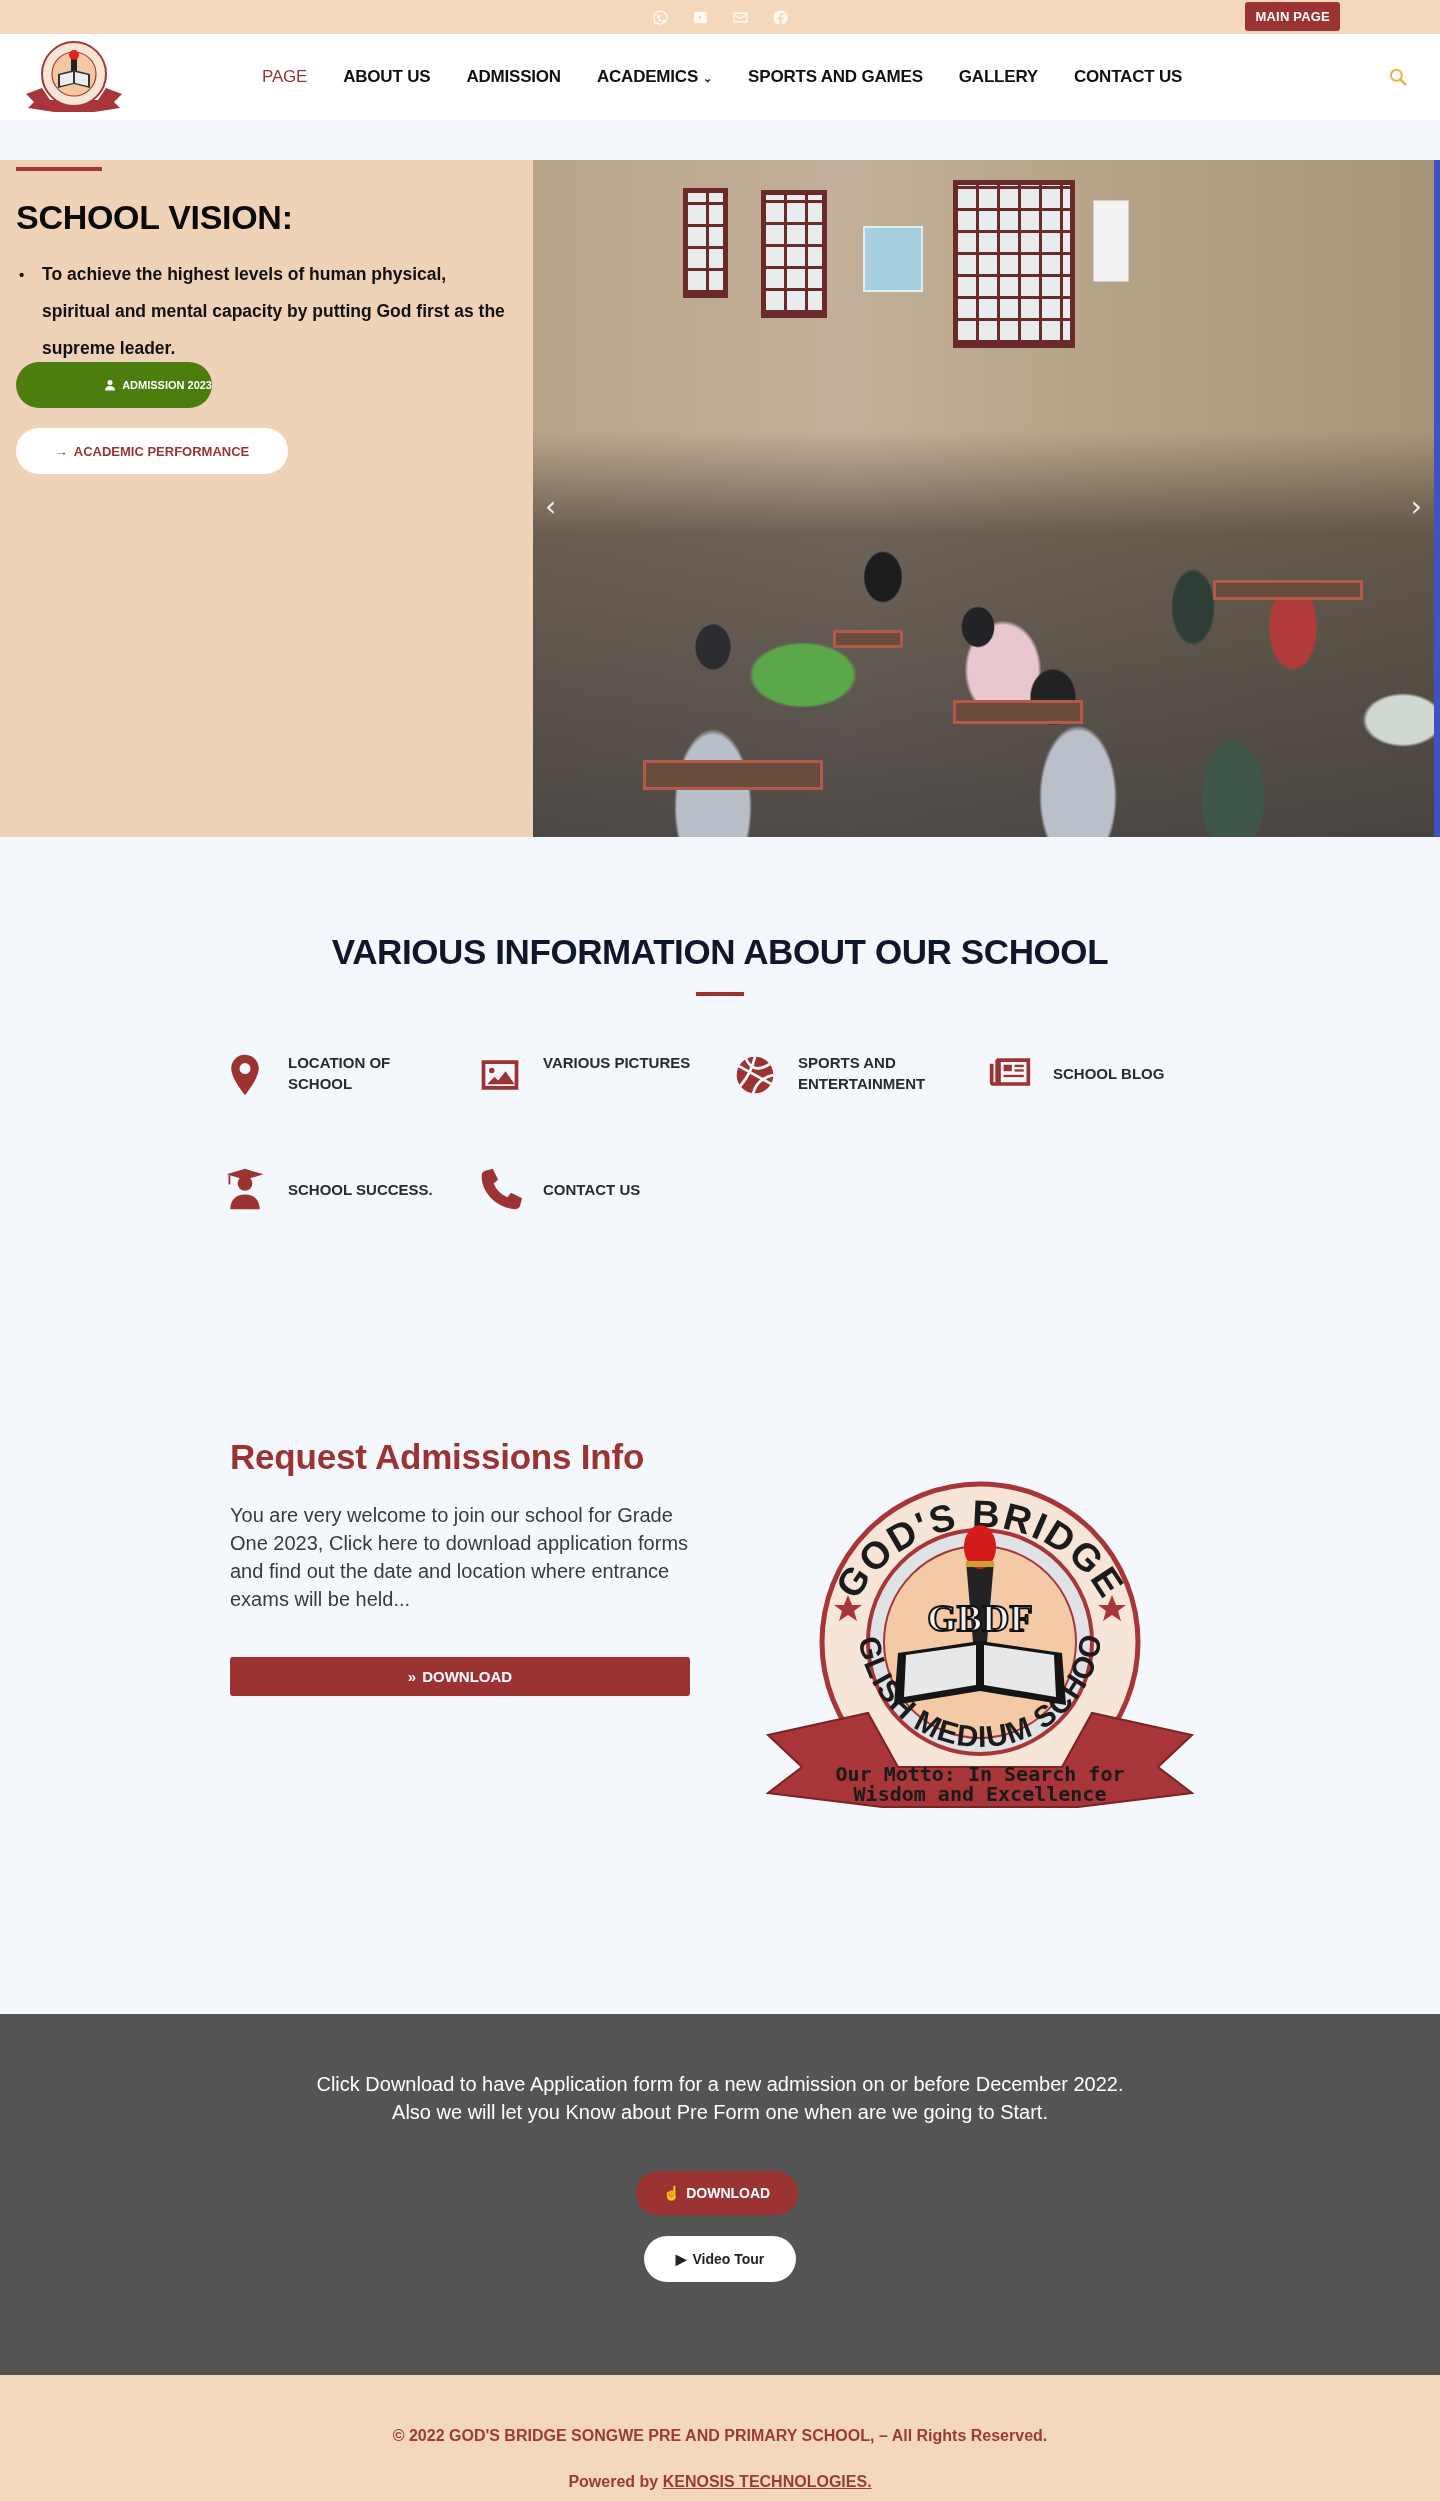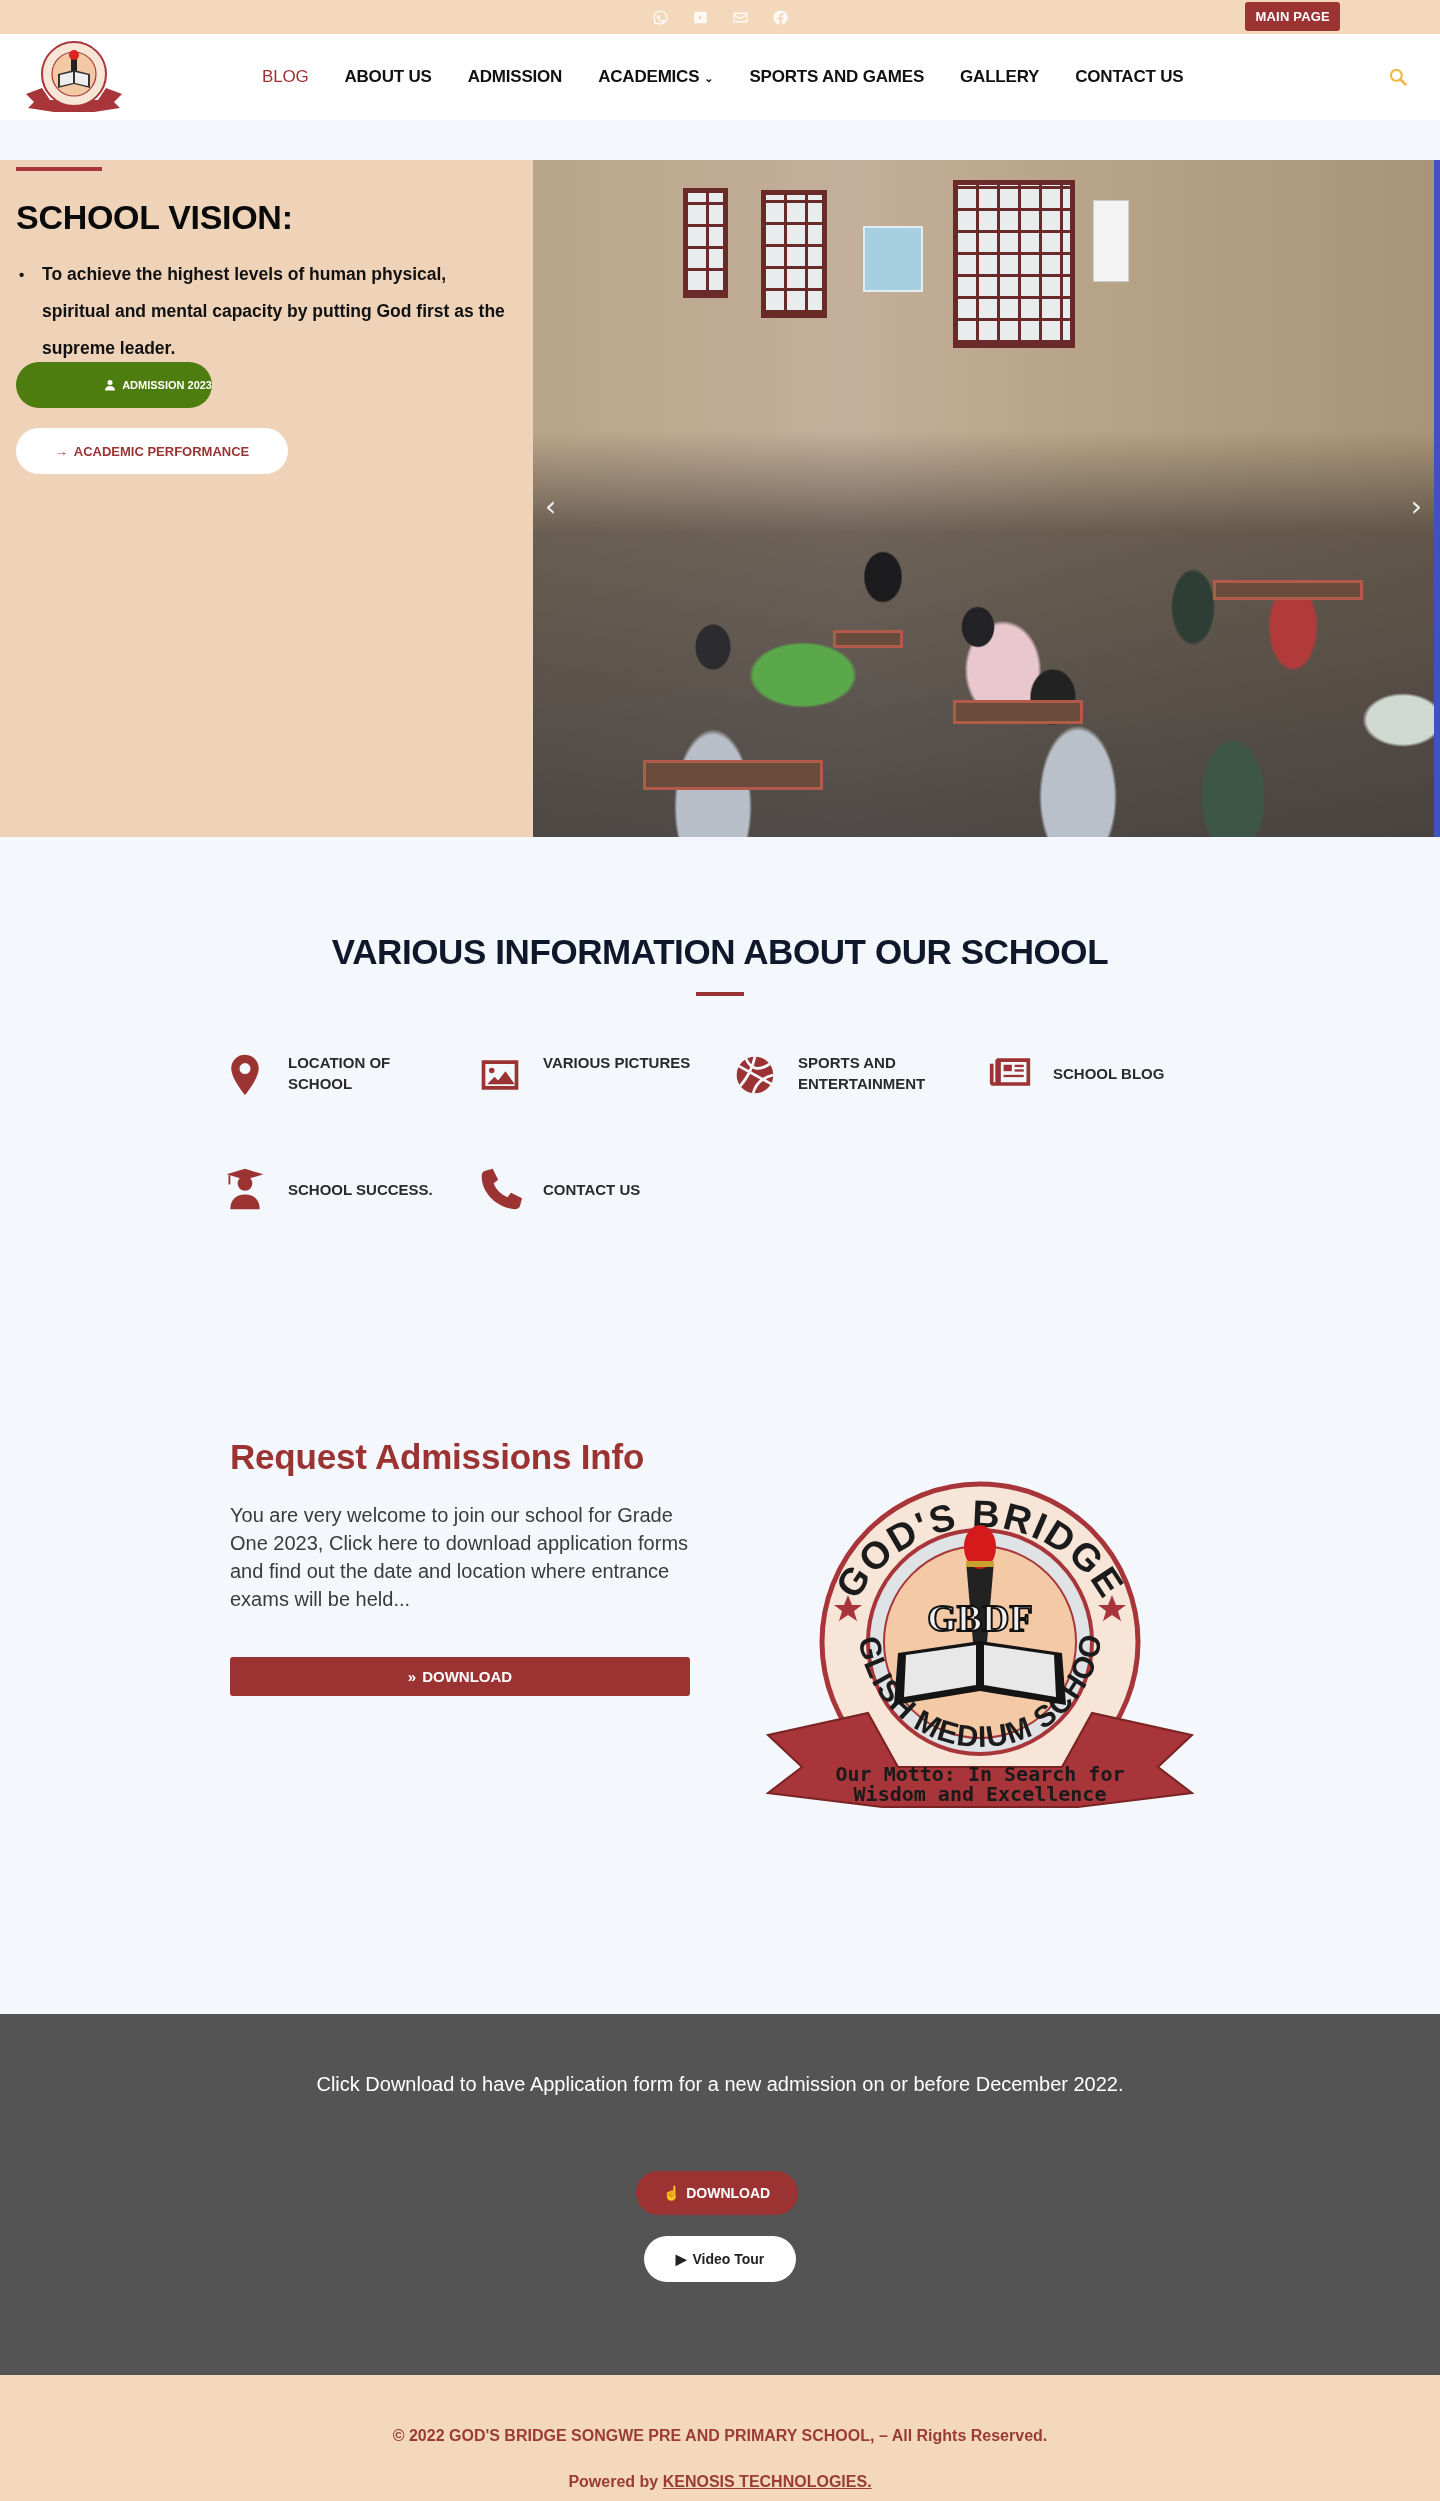--- a/index.html
+++ b/index.html
@@ -133,21 +133,21 @@
       <circle cx="52" cy="38" r="32" fill="#f7e6d6" stroke="#a8353a" stroke-width="2"></circle>
       <circle cx="52" cy="38" r="22" fill="#f3c9a4" stroke="#a8353a" stroke-width="1.2"></circle>
       <rect x="49" y="20" width="6" height="18" fill="#222"></rect>
       <ellipse cx="52" cy="19" rx="5" ry="5" fill="#d22"></ellipse>
       <path d="M36 38 L52 34 L68 38 L68 52 L52 48 L36 52Z" fill="#333"></path>
       <path d="M38 39 L51 36 L51 47 L38 50Z M53 36 L66 39 L66 50 L53 47Z" fill="#eee"></path>
     </svg>
   </a>
   <nav class="nav">
     <a class="nav-item active">
-        <span>BLOG</span>
+        <span>PAGE</span>
       </a>
     <a class="nav-item">
         <span>ABOUT US</span>
       </a>
     <a class="nav-item">
         <span>ADMISSION</span>
       </a>
     <a class="nav-item">
         <span>ACADEMICS</span>
         <span class="chev">⌄</span>
@@ -304,20 +304,21 @@
       <path d="M20 258 L120 236 L150 290 L314 290 L344 236 L444 258 L410 290 L444 316 L330 330 L134 330 L20 316 L54 290Z" fill="#a8353a" stroke="#7a2323" stroke-width="2"></path>
       <text x="232" y="304" text-anchor="middle" font-family="DejaVu Sans Mono, monospace" font-size="20" font-weight="bold" fill="#1a1a1a">Our Motto: In Search for</text>
       <text x="232" y="324" text-anchor="middle" font-family="DejaVu Sans Mono, monospace" font-size="20" font-weight="bold" fill="#1a1a1a">Wisdom and Excellence</text>
     </svg>
   </div>
 </section>
 
 <section class="cta">
   <div class="cta-text">
     <div>Click Download to have Application form for a new admission on or before December 2022.</div>
+    <div>Also we will let you Know about Pre Form one when are we going to Start.</div>
   </div>
   <a class="cta-dl">
     <span>☝</span>
     <span>DOWNLOAD</span>
   </a>
   <a class="cta-video">
     <span>▶</span>
     <span>Video Tour</span>
   </a>
 </section>

